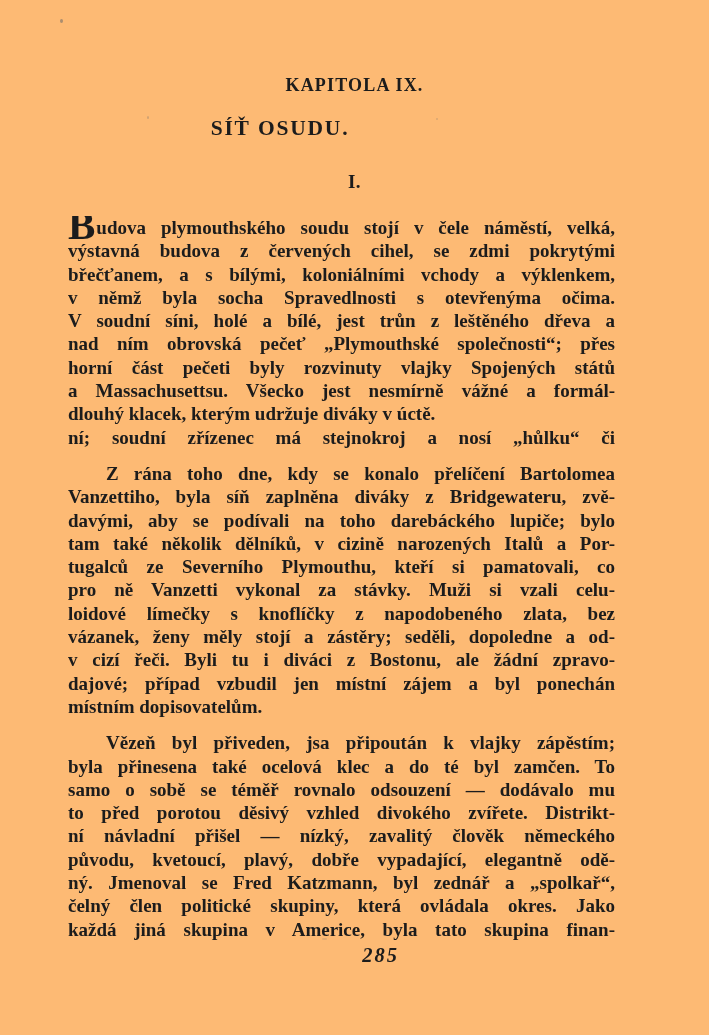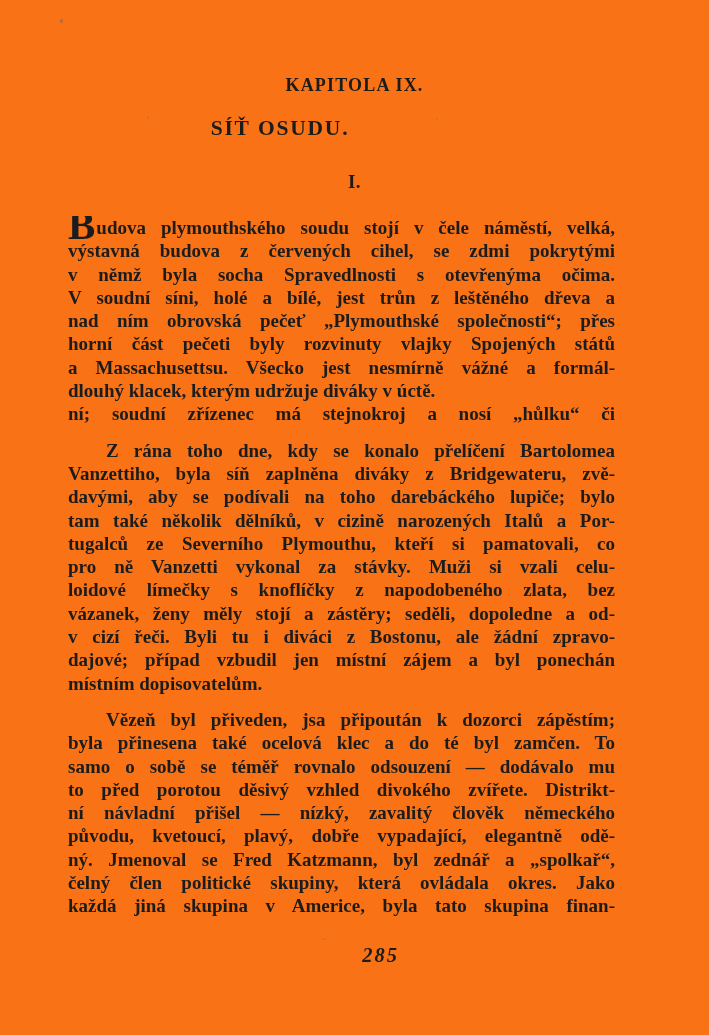--- a/index.html
+++ b/index.html
@@ -5,21 +5,21 @@
   html, body {
     margin: 0;
     padding: 0;
     background: #e8e8e8;
   }
   .page {
     position: relative;
     width: 709px;
     height: 1035px;
     margin: 0 auto;
-    background: #f97316;
+    background: #fdba74;
     overflow: hidden;
     font-family: "Liberation Serif", "DejaVu Serif", serif;
     color: #1c1c1c;
     -webkit-font-smoothing: antialiased;
   }
   .chapter-heading {
     position: absolute;
     top: 75px;
     left: 0;
     width: 709px;
@@ -114,20 +114,21 @@
   <div class="chapter-heading">KAPITOLA IX.</div>
 
   <div class="book-title">SÍŤ OSUDU.</div>
 
   <div class="section-number">I.</div>
 
   <div class="body-text">
       <div class="para">
         <div class="line"><span class="dropcap">B</span>udova plymouthského soudu stojí v čele náměstí, velká,</div>
         <div class="line">výstavná budova z červených cihel, se zdmi pokrytými</div>
+        <div class="line">břečťanem, a s bílými, koloniálními vchody a výklenkem,</div>
         <div class="line">v němž byla socha Spravedlnosti s otevřenýma očima.</div>
         <div class="line">V soudní síni, holé a bílé, jest trůn z leštěného dřeva a</div>
         <div class="line">nad ním obrovská pečeť „Plymouthské společnosti“; přes</div>
         <div class="line">horní část pečeti byly rozvinuty vlajky Spojených států</div>
         <div class="line">a Massachusettsu. Všecko jest nesmírně vážné a formál-</div>
         <div class="line last">dlouhý klacek, kterým udržuje diváky v úctě.</div>
         <div class="line">ní; soudní zřízenec má stejnokroj a nosí „hůlku“ či</div>
       </div>
       <div class="para">
         <div class="line indent">Z rána toho dne, kdy se konalo přelíčení Bartolomea</div>
@@ -136,21 +137,21 @@
         <div class="line">tam také několik dělníků, v cizině narozených Italů a Por-</div>
         <div class="line">tugalců ze Severního Plymouthu, kteří si pamatovali, co</div>
         <div class="line">pro ně Vanzetti vykonal za stávky. Muži si vzali celu-</div>
         <div class="line">loidové límečky s knoflíčky z napodobeného zlata, bez</div>
         <div class="line">vázanek, ženy měly stojí a zástěry; seděli, dopoledne a od-</div>
         <div class="line">v cizí řeči. Byli tu i diváci z Bostonu, ale žádní zpravo-</div>
         <div class="line">dajové; případ vzbudil jen místní zájem a byl ponechán</div>
         <div class="line last">místním dopisovatelům.</div>
       </div>
       <div class="para">
-        <div class="line indent">Vězeň byl přiveden, jsa připoután k dozorci zápěstím;</div>
+        <div class="line indent">Vězeň byl přiveden, jsa připoután k vlajky zápěstím;</div>
         <div class="line">byla přinesena také ocelová klec a do té byl zamčen. To</div>
         <div class="line">samo o sobě se téměř rovnalo odsouzení — dodávalo mu</div>
         <div class="line">to před porotou děsivý vzhled divokého zvířete. Distrikt-</div>
         <div class="line">ní návladní přišel — nízký, zavalitý člověk německého</div>
         <div class="line">původu, kvetoucí, plavý, dobře vypadající, elegantně odě-</div>
         <div class="line">ný. Jmenoval se Fred Katzmann, byl zednář a „spolkař“,</div>
         <div class="line">čelný člen politické skupiny, která ovládala okres. Jako</div>
         <div class="line">každá jiná skupina v Americe, byla tato skupina finan-</div>
       </div>
     </div>

